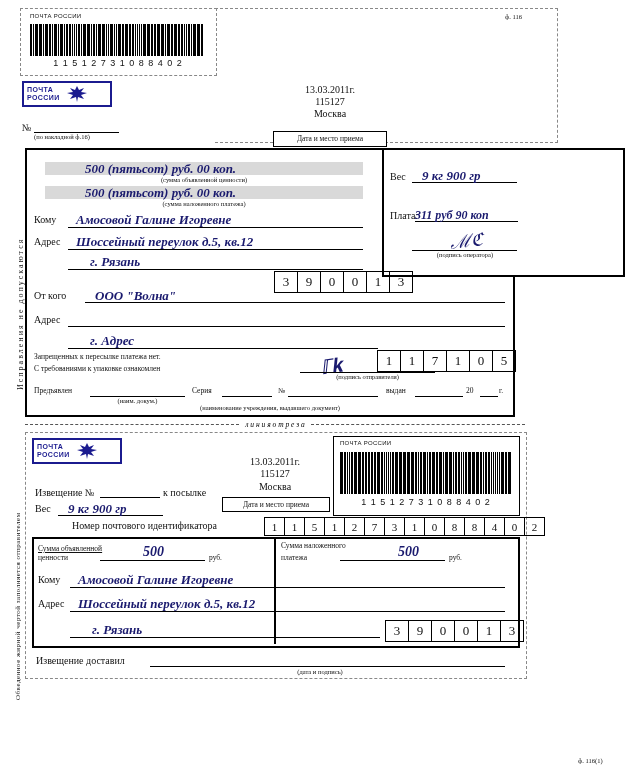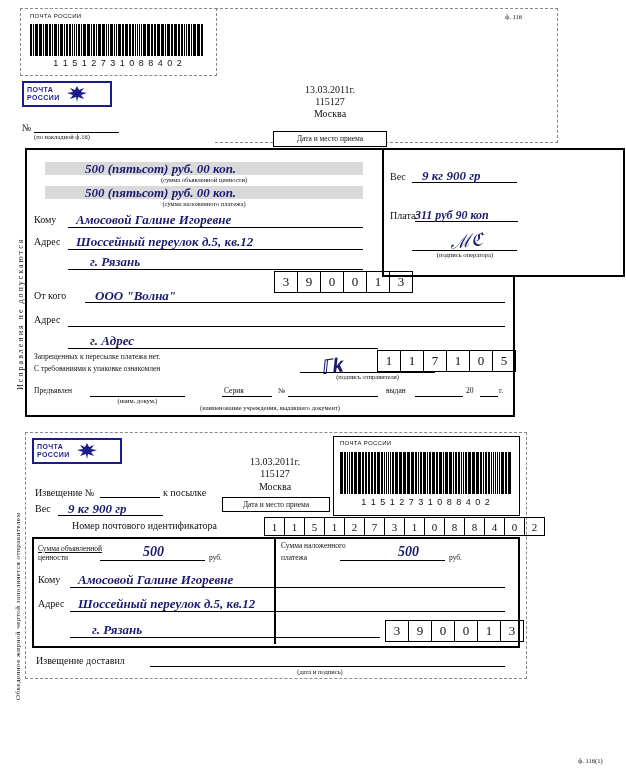--- a/index.html
+++ b/index.html
@@ -239,32 +239,37 @@
 
   <div class="abs small" style="left:34px;top:352px;">Запрещенных  к пересылке платежа нет.</div>
   <div class="abs small" style="left:34px;top:364px;">С требованиями к упаковке ознакомлен</div>
   <div class="abs sig" style="left:320px;top:352px;font-size:20px;transform:rotate(-8deg);">ℾ𝐤</div>
   <div class="abs line" style="left:300px;top:372px;width:135px;"></div>
   <div class="abs tiny center" style="left:295px;top:373px;width:145px;">(подпись отправителя)</div>
 
   <div class="abs small" style="left:34px;top:386px;">Предъявлен</div>
   <div class="abs line" style="left:90px;top:396px;width:95px;"></div>
   <div class="abs tiny center" style="left:90px;top:397px;width:95px;">(наим. докум.)</div>
-  <div class="abs small" style="left:192px;top:386px;margin-left:32px;">Серия</div>
+  <div class="abs small" style="left:192px;top:386px;">Серия</div>
   <div class="abs line" style="left:222px;top:396px;width:50px;"></div>
   <div class="abs small" style="left:278px;top:386px;">№</div>
   <div class="abs line" style="left:288px;top:396px;width:90px;"></div>
   <div class="abs small" style="left:386px;top:386px;">выдан</div>
   <div class="abs line" style="left:415px;top:396px;width:48px;"></div>
   <div class="abs small" style="left:466px;top:386px;">20</div>
   <div class="abs line" style="left:480px;top:396px;width:18px;"></div>
   <div class="abs small" style="left:499px;top:386px;">г.</div>
 
   <div class="abs tiny center" style="left:120px;top:404px;width:300px;">(наименование учреждения, выдавшего документ)</div>
 
+  <div class="abs cutline" style="left:25px;top:420px;width:500px;">
+    <div class="seg"></div>
+    <span>л и н и я   о т р е з а</span>
+    <div class="seg"></div>
+  </div>
 
   <div class="abs dashed" style="left:25px;top:432px;width:500px;height:245px;"></div>
 
   <div class="abs logo-box" style="left:32px;top:438px;width:90px;height:26px;">
     <div>
       <div class="logo-text">ПОЧТА</div>
       <div class="logo-text">РОССИИ</div>
     </div>
     <svg class="eagle" width="26" height="20" viewBox="0 0 26 20">
       <path d="M13 2 L15 6 L20 4 L17 8 L23 9 L17 11 L20 15 L14 13 L13 18 L12 13 L6 15 L9 11 L3 9 L9 8 L6 4 L11 6 Z" fill="#1b1b8f"></path>

